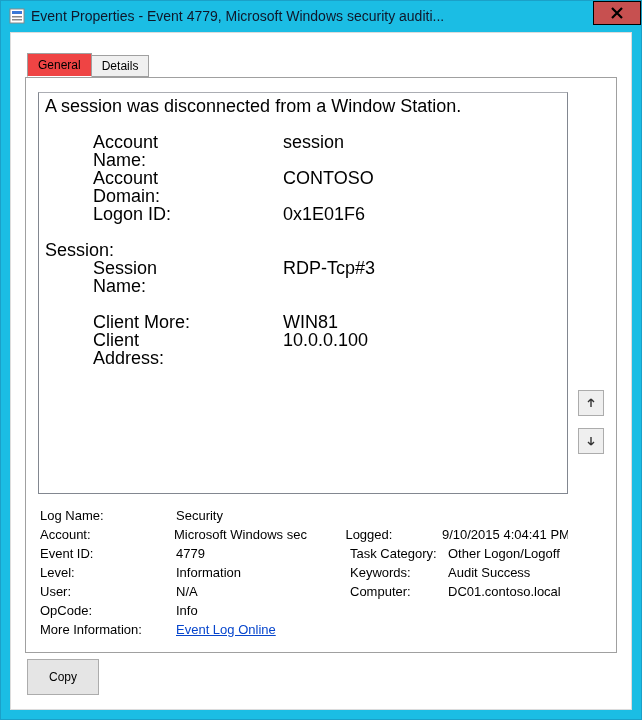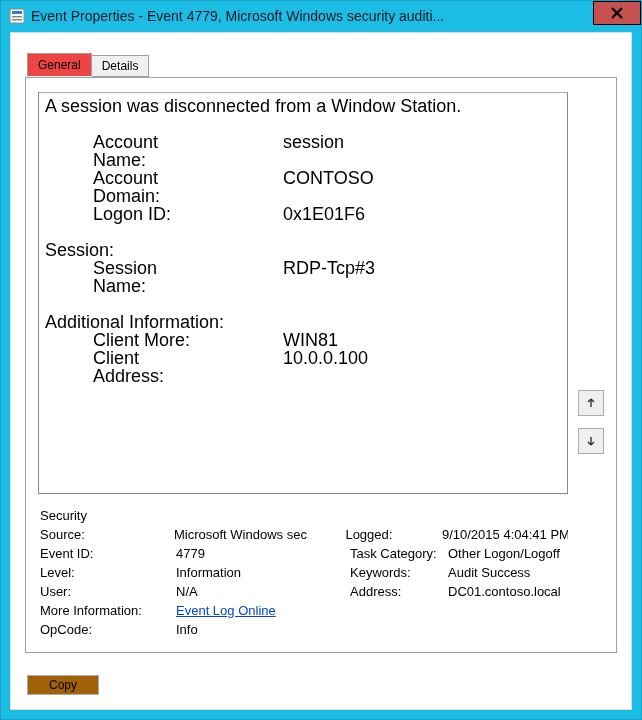--- a/index.html
+++ b/index.html
@@ -129,22 +129,22 @@
   .meta .mrow { display: flex; }
   .meta .ml1 { width: 136px; }
   .meta .mv1 { width: 174px; overflow: hidden; white-space: nowrap; }
   .meta .ml2 { width: 98px; }
   .meta .mv2 { overflow: hidden; white-space: nowrap; }
   .link { color: #0645cc; text-decoration: underline; cursor: pointer; }
   
   .dlg-btn {
     position: absolute;
     bottom: 14px;
-    width: 72px; height: 20px;
-    background: #a16207;
+    width: 72px; height: 36px;
+    background: #e5e5e5;
     border: 1px solid #acacac;
     font-size: 12px;
     display: flex; align-items: center; justify-content: center;
     cursor: default;
   }
   .btn-copy { left: 16px; }
   .btn-close { right: 16px; }
 </style>
 </head>
 <body>
@@ -199,21 +199,20 @@
             <span class="val">0x1E01F6</span>
           </div>
         <div style="height:18px"></div>
         <div class="sect">Session:</div>
         <div class="row indent">
             <span class="lab">Session Name:</span>
             <span style="width:70px"></span>
             <span class="val">RDP-Tcp#3</span>
           </div>
         <div style="height:18px"></div>
-        <div class="sect">Additional Information:</div>
         <div class="row indent">
             <span class="lab">Client More:</span>
             <span style="width:70px"></span>
             <span class="val">WIN81</span>
           </div>
         <div class="row indent">
             <span class="lab">Client Address:</span>
             <span style="width:70px"></span>
             <span class="val">10.0.0.100</span>
           </div>
@@ -226,54 +225,55 @@
           </svg>
       </div>
       <div class="arrow-btn arrow-down">
         <svg viewBox="0 0 12 12">
             <path d="M6 2 L6 10 M6 10 L3 7 M6 10 L9 7" stroke="#333" stroke-width="1.4" fill="none"></path>
           </svg>
       </div>
 
       <div class="meta">
         <div class="mrow">
+          <span class="ml1">Log Name:</span>
           <span class="mv1">Security</span>
         </div>
         <div class="mrow">
-          <span class="ml1">Source:</span>
+          <span class="ml1">Account:</span>
           <span class="mv1">Microsoft Windows sec</span>
           <span class="ml2">Logged:</span>
           <span class="mv2">9/10/2015 4:04:41 PM</span>
         </div>
         <div class="mrow">
           <span class="ml1">Event ID:</span>
           <span class="mv1">4779</span>
           <span class="ml2">Task Category:</span>
           <span class="mv2">Other Logon/Logoff</span>
         </div>
         <div class="mrow">
           <span class="ml1">Level:</span>
           <span class="mv1">Information</span>
           <span class="ml2">Keywords:</span>
           <span class="mv2">Audit Success</span>
         </div>
         <div class="mrow">
           <span class="ml1">User:</span>
           <span class="mv1">N/A</span>
-          <span class="ml2">Address:</span>
+          <span class="ml2">Computer:</span>
           <span class="mv2">DC01.contoso.local</span>
+        </div>
+        <div class="mrow">
+          <span class="ml1">OpCode:</span>
+          <span class="mv1">Info</span>
         </div>
         <div class="mrow">
           <span class="ml1">More Information:</span>
           <span class="mv1"><a class="link">Event Log Online </a></span>
         </div>
-        <div class="mrow">
-          <span class="ml1">OpCode:</span>
-          <span class="mv1">Info</span>
-        </div>
       </div>
 
     </div>
 
     <div class="dlg-btn btn-copy">
         <span>Copy</span>
       </div>
 
   </div>
 </div>

